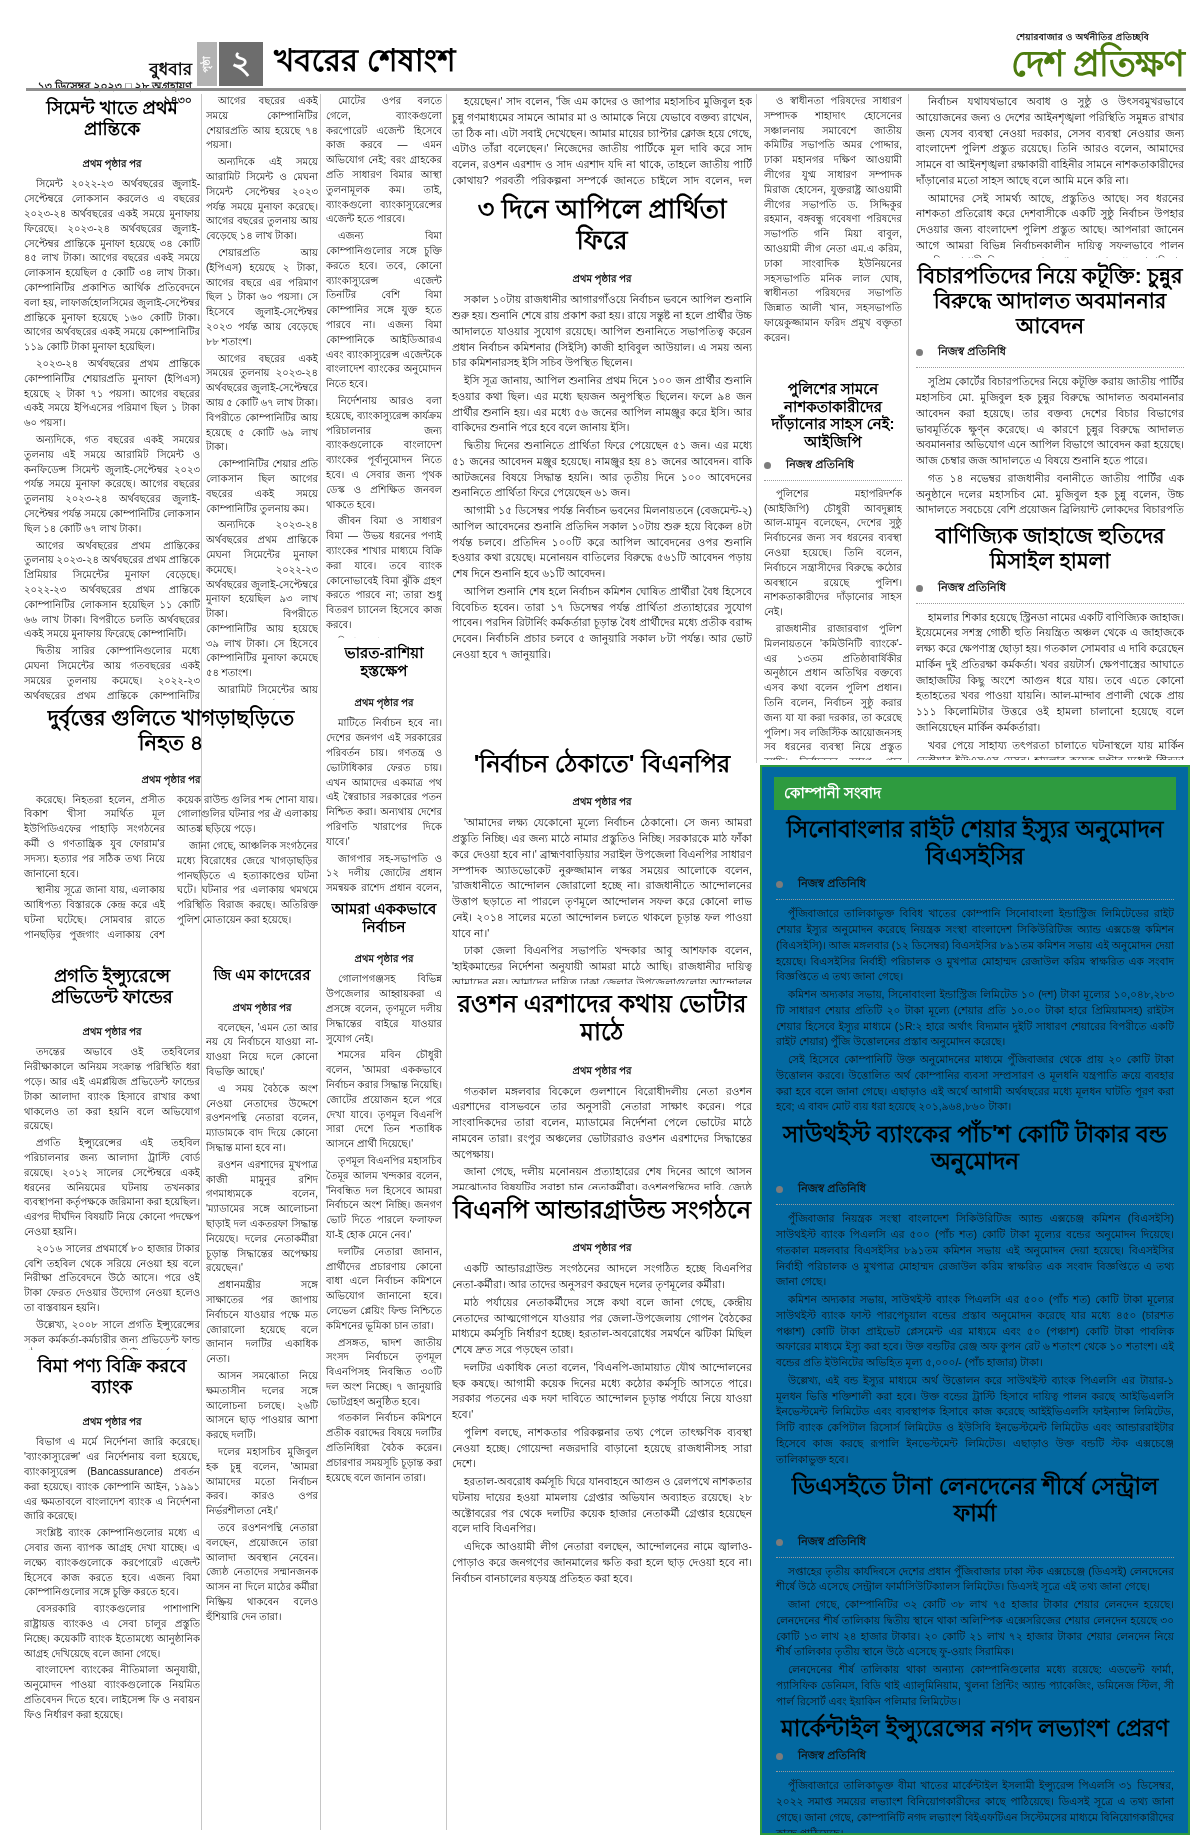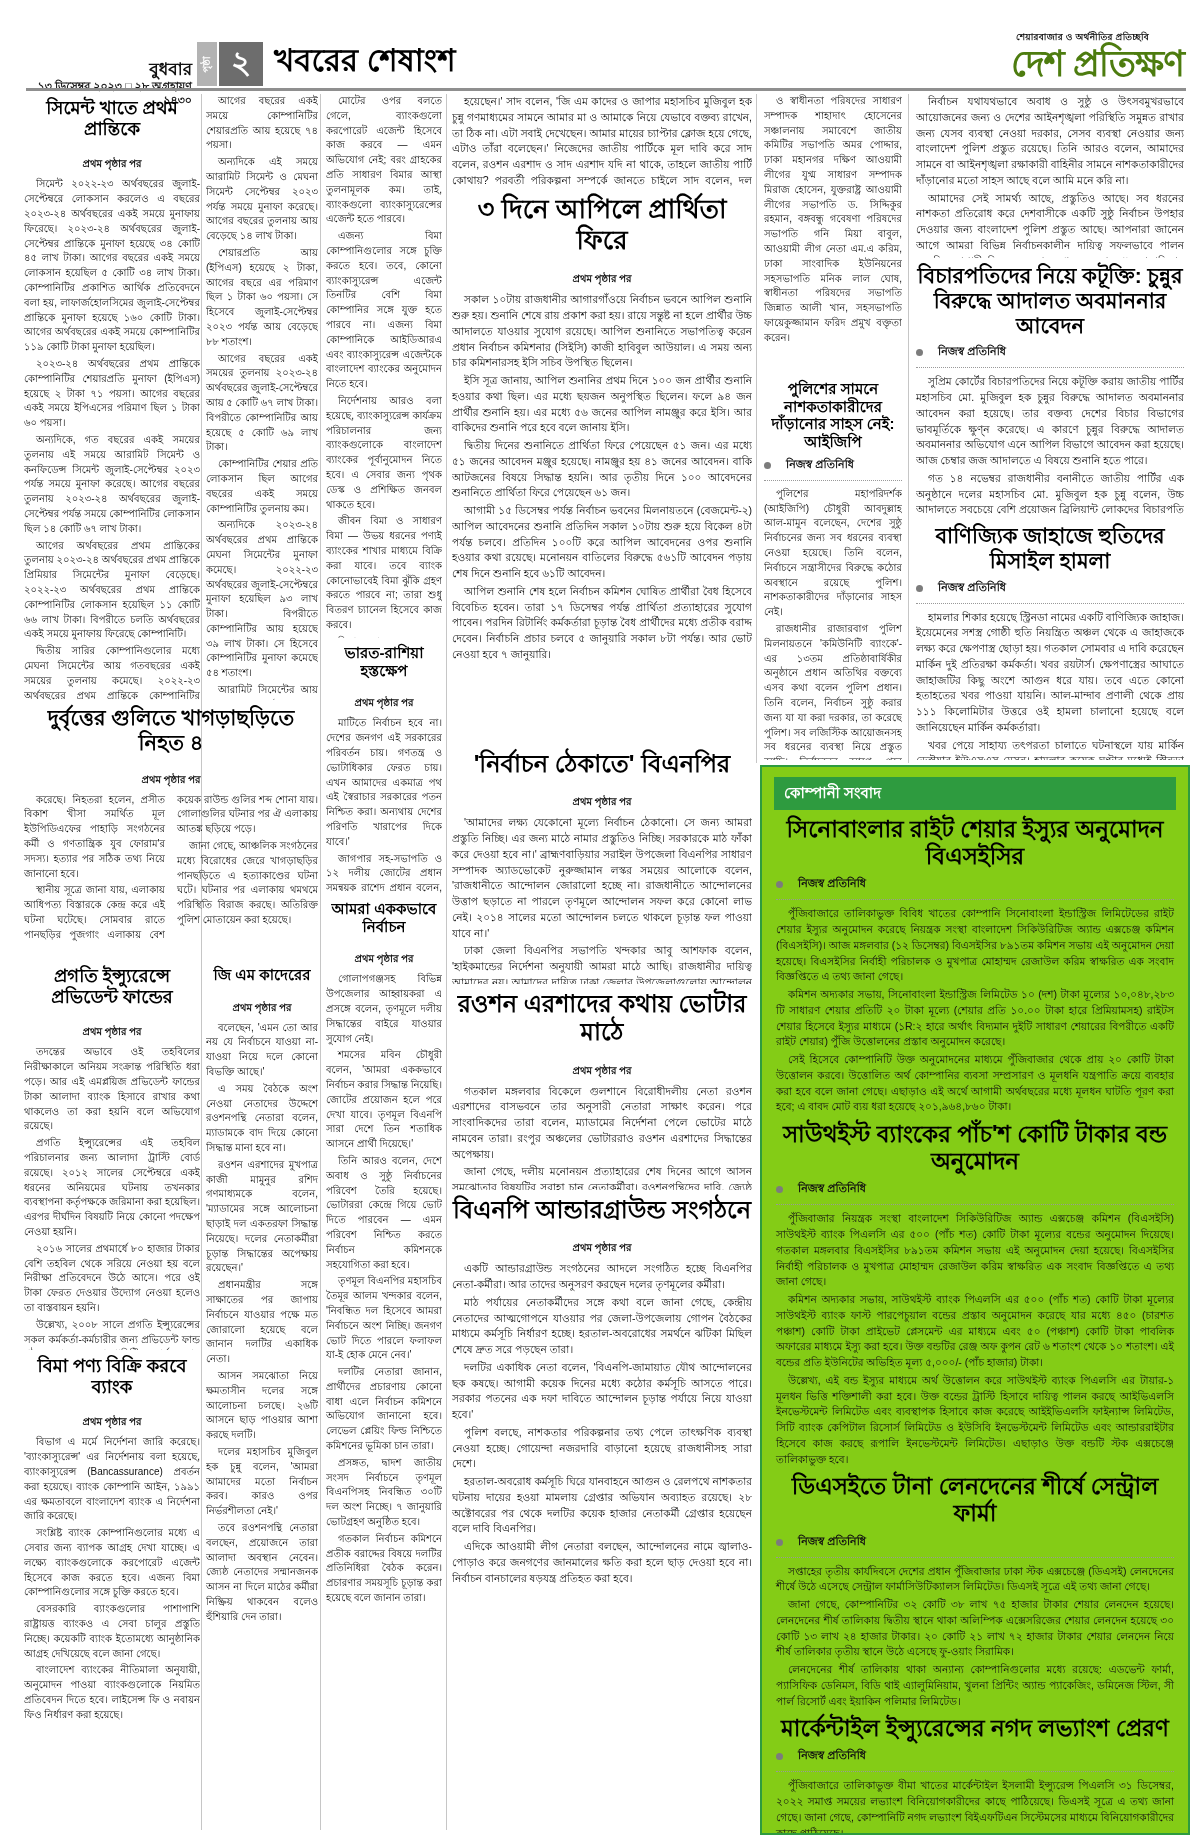--- a/index.html
+++ b/index.html
@@ -32,21 +32,21 @@
   .hl-l{font-size:24px;}
   .hl-xl{font-size:26px;}
   .kicker{text-align:center;font-size:10px;font-weight:bold;margin:16px 0 4px;}
   .byline{font-size:11px;font-weight:bold;display:flex;align-items:center;gap:15px;
     padding:3px 0 5px;border-bottom:1px dotted #999;margin-bottom:6px;}
   .byline .dot{width:7px;height:7px;border-radius:50%;background:#7c7c7c;display:inline-block;flex:0 0 auto;}
   .body p{font-size:10.5px;line-height:1.5;text-align:justify;margin:0 0 2px;text-indent:12px;}
   .narrow .body p{font-size:10px;line-height:1.48;}
   .cols2 .body{column-count:2;column-gap:12px;}
   
-  .cobox{border:2px solid #2e9b3f;background:#84cc16;}
+  .cobox{border:2px solid #2e9b3f;background:#0369a1;}
   .cobox-head{background:#2e9b3f;color:#fff;font-weight:bold;font-size:15px;
     padding:4px 10px;margin:10px 12px 4px;}
   .co-art{padding:0 14px;}
   .co-art .hl{font-size:23px;margin-top:6px;}
   .co-art .body p{font-size:10.5px;}
 </style>
 </head>
 <body>
 
 <div class="date-block">
@@ -158,21 +158,20 @@
       <p>জাগপার সহ-সভাপতি ও ১২ দলীয় জোটের প্রধান সমন্বয়ক রাশেদ প্রধান বলেন, 'দেশের সাধারণ মানুষের ওপর আওয়ামী লীগ নিদারুণ নিপীড়ন-নির্যাতন চালাচ্ছে। জনগণের পিঠের আঘাত না শুকাতেই পেটে লাথি মারা শুরু করেছে। নিত্যপণ্যের চড়া মূল্যের পাশাপাশি পেঁয়াজের দাম দুই ঘণ্টার ব্যবধানে দ্বিগুণ হয়েছে।'</p>
     </div>
   </div>
 
 <div class="region art narrow" style="left:326px;top:896px;width:116px;height:934px">
     <div class="hl hl-xs">আমরা এককভাবে নির্বাচন</div>
     <div class="kicker">প্রথম পৃষ্ঠার পর</div>
     <div class="body">
       <p>গোলাপগঞ্জসহ বিভিন্ন উপজেলার আহ্বায়করা এ প্রসঙ্গে বলেন, তৃণমূলে দলীয় সিদ্ধান্তের বাইরে যাওয়ার সুযোগ নেই।</p>
       <p>শমসের মবিন চৌধুরী বলেন, 'আমরা এককভাবে নির্বাচন করার সিদ্ধান্ত নিয়েছি। জোটের প্রয়োজন হলে পরে দেখা যাবে। তৃণমূল বিএনপি সারা দেশে তিন শতাধিক আসনে প্রার্থী দিয়েছে।'</p>
-      <p>তিনি আরও বলেন, দেশে অবাধ ও সুষ্ঠু নির্বাচনের পরিবেশ তৈরি হয়েছে। ভোটাররা কেন্দ্রে গিয়ে ভোট দিতে পারবেন — এমন পরিবেশ নিশ্চিত করতে নির্বাচন কমিশনকে সহযোগিতা করা হবে।</p>
       <p>তৃণমূল বিএনপির মহাসচিব তৈমূর আলম খন্দকার বলেন, 'নিবন্ধিত দল হিসেবে আমরা নির্বাচনে অংশ নিচ্ছি। জনগণ ভোট দিতে পারলে ফলাফল যা-ই হোক মেনে নেব।'</p>
       <p>দলটির নেতারা জানান, প্রার্থীদের প্রচারণায় কোনো বাধা এলে নির্বাচন কমিশনে অভিযোগ জানানো হবে। লেভেল প্লেয়িং ফিল্ড নিশ্চিতে কমিশনের ভূমিকা চান তারা।</p>
       <p>প্রসঙ্গত, দ্বাদশ জাতীয় সংসদ নির্বাচনে তৃণমূল বিএনপিসহ নিবন্ধিত ৩০টি দল অংশ নিচ্ছে। ৭ জানুয়ারি ভোটগ্রহণ অনুষ্ঠিত হবে।</p>
       <p>গতকাল নির্বাচন কমিশনে প্রতীক বরাদ্দের বিষয়ে দলটির প্রতিনিধিরা বৈঠক করেন। প্রচারণার সময়সূচি চূড়ান্ত করা হয়েছে বলে জানান তারা।</p>
     </div>
   </div>
 
 <div class="region art" style="left:452px;top:94px;width:300px;height:94px">
     <div class="body">
       <p>হয়েছেন।' সাদ বলেন, 'জি এম কাদের ও জাপার মহাসচিব মুজিবুল হক চুন্নু গণমাধ্যমের সামনে আমার মা ও আমাকে নিয়ে যেভাবে বক্তব্য রাখেন, তা ঠিক না। এটা সবাই দেখেছেন। আমার মায়ের চ্যাপ্টার ক্লোজ হয়ে গেছে, এটাও তাঁরা বলেছেন।' নিজেদের জাতীয় পার্টিকে মূল দাবি করে সাদ বলেন, রওশন এরশাদ ও সাদ এরশাদ যদি না থাকে, তাহলে জাতীয় পার্টি কোথায়? পরবর্তী পরিকল্পনা সম্পর্কে জানতে চাইলে সাদ বলেন, দল গোছাব, জনগণের সঙ্গে থাকব। জাতীয় পার্টি কি সম্মেলন করবে এমন প্রশ্নের জবাবে তিনি বলেন, এটা সময় হলে দেখা যাবে।</p>

